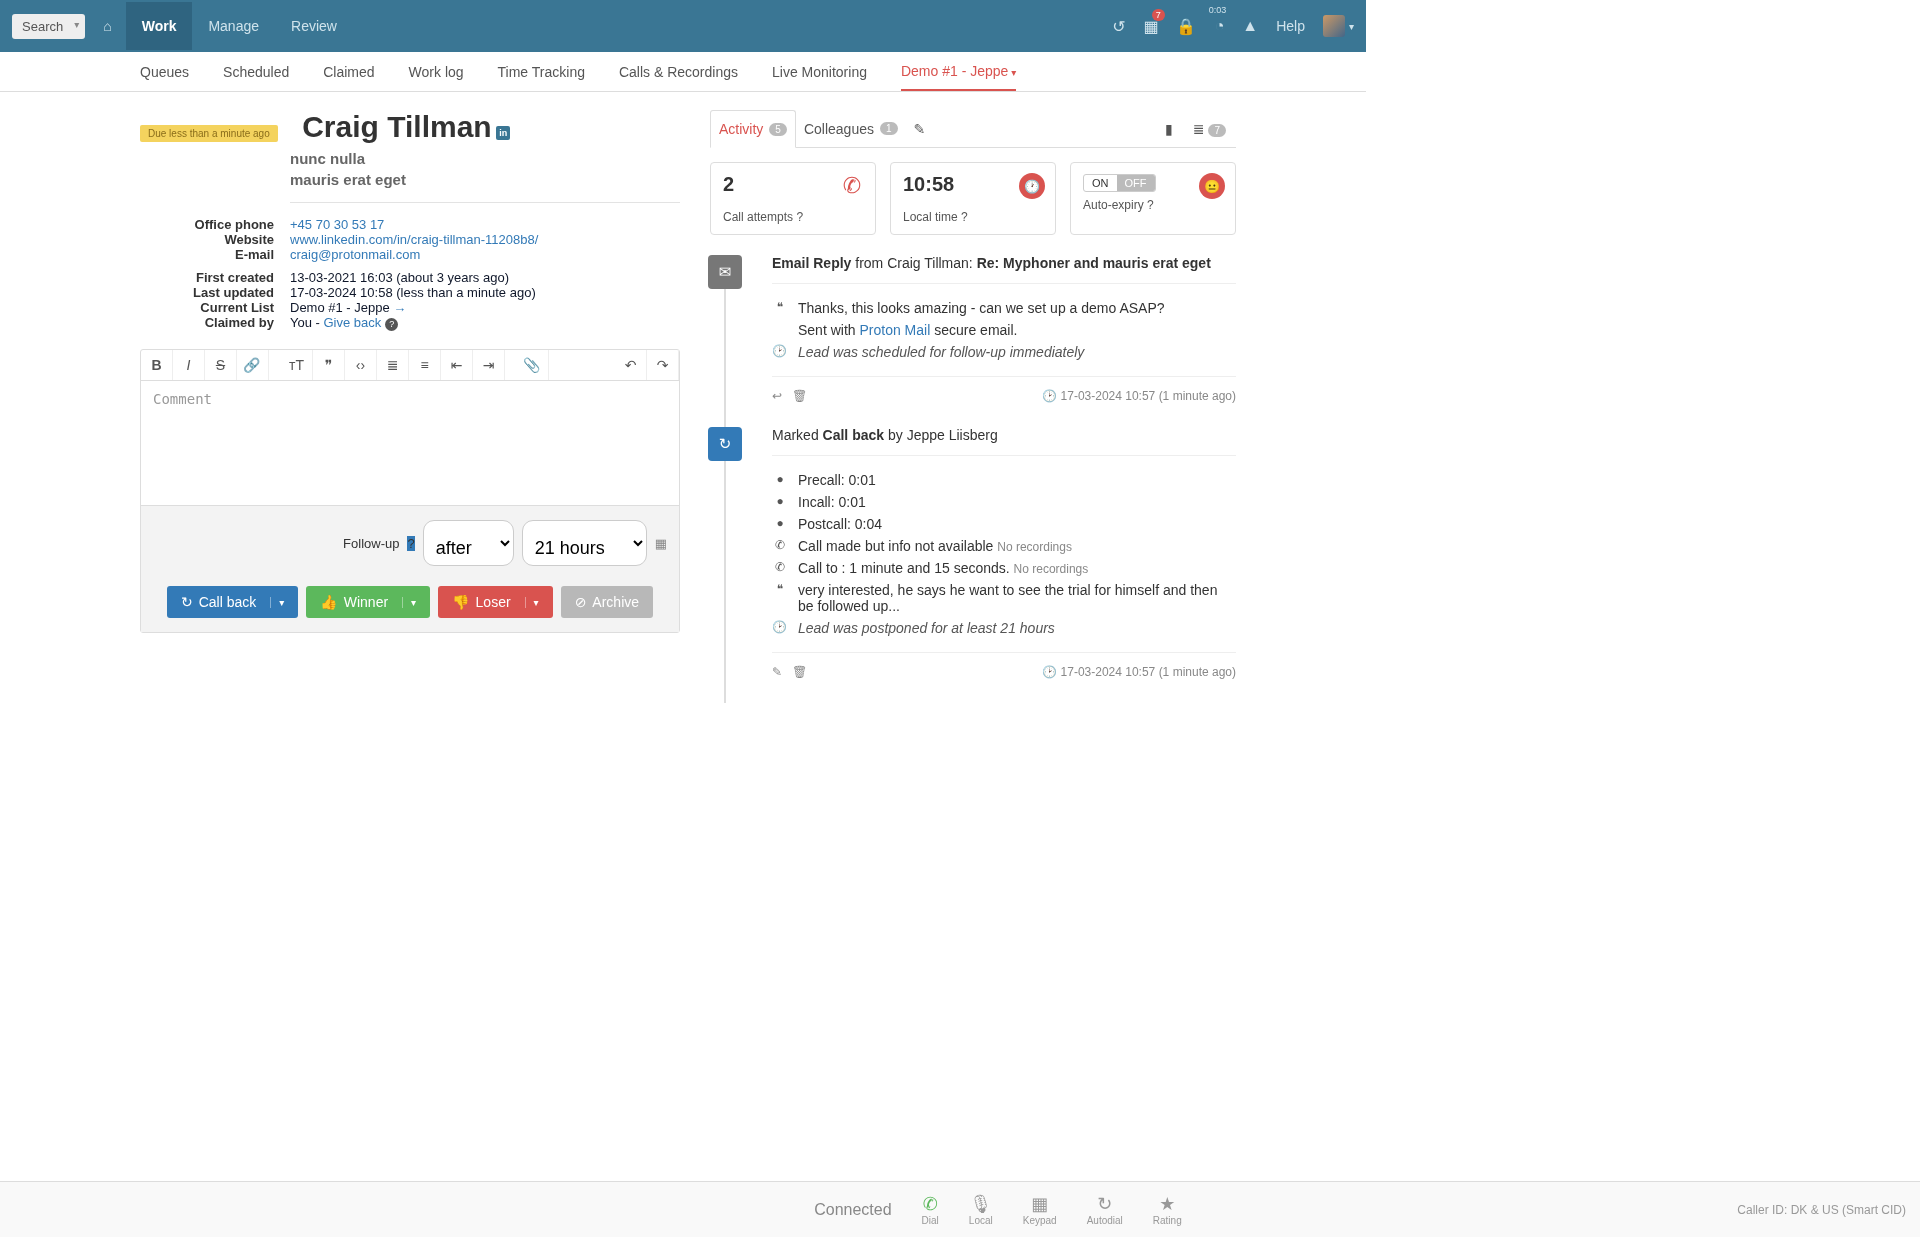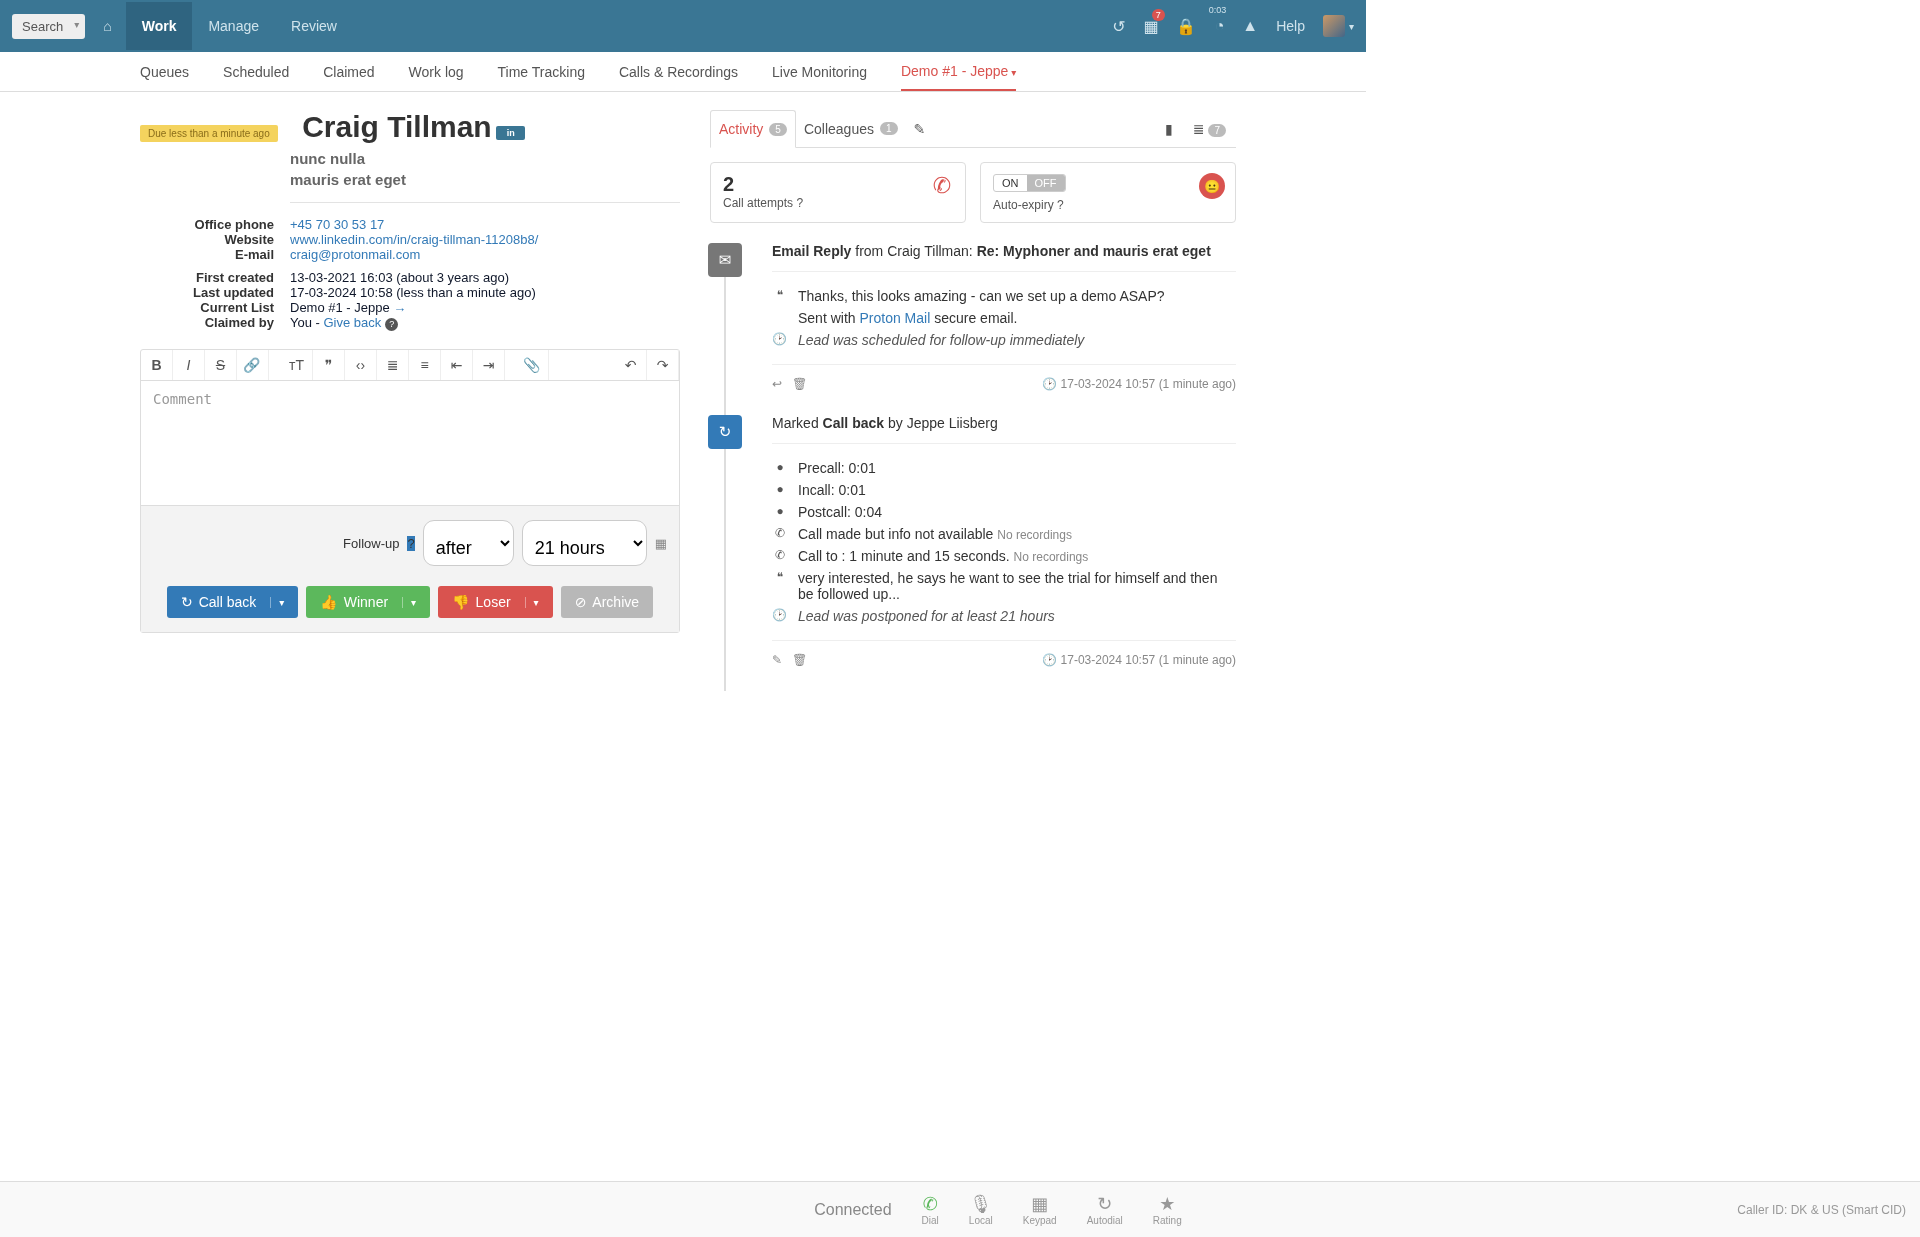--- a/index.html
+++ b/index.html
@@ -24,21 +24,21 @@
 .subnav a.active { color:#d9534f; border-bottom:2px solid #d9534f; }
 .subnav .caret::after { content:" ▾"; color:#d9534f; font-size:10px; }
 
 
 .main { display:flex; padding:18px 130px 0 140px; gap:30px; }
 .col-l { width:540px; }
 .col-r { flex:1; }
 
 .due-badge { background:#f4d35e; color:#8a6d1a; font-size:10px; padding:3px 8px; border-radius:2px; display:inline-block; }
 h1.lead { font-family:"Arial Narrow",Arial; font-size:30px; font-weight:700; color:#333; display:inline-block; margin-left:20px; }
-.li-ico { display:inline-block; width:29px; height:14px; background:#3A7694; color:#fff; font-size:9px; font-weight:700; text-align:center; line-height:14px; border-radius:2px; vertical-align:middle; }
+.li-ico { display:inline-block; width:14px; height:14px; background:#3A7694; color:#fff; font-size:9px; font-weight:700; text-align:center; line-height:14px; border-radius:2px; vertical-align:middle; }
 .sublead { color:#666; font-family:"Arial Narrow",Arial; font-size:15px; margin-top:6px; margin-left:150px; font-weight:600;}
 .sublead2 { margin-top:4px; }
 hr.sep { border:none; border-top:1px solid #e3e3e3; margin:14px 0 14px 150px; }
 
 .info-grid { display:grid; grid-template-columns:150px 1fr; row-gap:0; font-size:13px; margin-bottom:18px;}
 .info-grid .lbl { text-align:right; padding-right:16px; font-weight:700; color:#333; }
 .info-grid a { color:#337ab7; text-decoration:none; }
 .info-grid .muted { color:#0f172a; }
 .info-grid .qmark { display:inline-block; width:13px; height:13px; background:#555; color:#fff; border-radius:50%; font-size:9px; text-align:center; line-height:13px; margin-left:4px;}
 
@@ -67,21 +67,21 @@
 .r-tabs { display:flex; border-bottom:1px solid #ddd; align-items:center; }
 .r-tabs .tab { padding:10px 8px; font-size:14px; color:#555; cursor:pointer; display:flex; align-items:center; gap:6px;}
 .r-tabs .tab.active { color:#d9534f; border:1px solid #ddd; border-bottom:1px solid #fff; border-radius:3px 3px 0 0; margin-bottom:-1px; background:#fff;}
 .pill { background:#bbb; color:#fff; font-size:10px; border-radius:8px; padding:1px 6px; }
 .r-tabs .gap { flex:1; }
 .r-tabs .ic { color:#555; padding:0 10px; font-size:14px; }
 
 .stat-row { display:flex; gap:14px; margin:14px 0 20px 0; }
 .stat { flex:1; border:1px solid #ddd; border-radius:4px; padding:10px 12px; position:relative; }
 .stat .big { font-size:20px; font-weight:700; }
-.stat .lbl { font-size:12px; color:#555; margin-top:0;}
+.stat .lbl { font-size:12px; color:#555; margin-top:14px;}
 .stat .ic-r { position:absolute; right:10px; top:10px; width:26px; height:26px; border-radius:50%; background:#d9534f; color:#fff; display:flex; align-items:center; justify-content:center; font-size:13px;}
 .toggle { display:inline-flex; border:1px solid #ccc; border-radius:3px; overflow:hidden; font-size:11px;}
 .toggle span { padding:2px 8px; }
 .toggle .off { background:#bbb; color:#fff; }
 
 
 .timeline { border-left:2px solid #ddd; margin-left:14px; }
 .t-item { position:relative; padding:0 0 24px 46px; }
 .t-ico { position:absolute; left:-18px; top:0; width:34px; height:34px; background:#777; color:#fff; border-radius:4px; display:flex; align-items:center; justify-content:center; font-size:15px; }
 .t-ico.blue { background:#337ab7; }
@@ -243,20 +243,25 @@
       <div class="ic">≣ <span class="pill">7</span></div>
     </div>
 
     <div class="stat-row">
       <div class="stat">
         <div class="big">2</div>
         <div class="lbl"><span>Call attempts</span> <span class="qmark">?</span></div>
         <div class="ic-r" style="background:none;color:#d9534f;font-size:22px">✆</div>
       </div>
       <div class="stat">
+        <div class="big">10:58</div>
+        <div class="lbl"><span>Local time</span> <span class="qmark">?</span></div>
+        <div class="ic-r">🕐</div>
+      </div>
+      <div class="stat">
         <div class="toggle">
             <span>ON</span>
             <span class="off">OFF</span>
           </div>
         <div class="lbl" style="margin-top:6px"><span>Auto-expiry</span> <span class="qmark">?</span></div>
         <div class="ic-r">😐</div>
       </div>
     </div>
 
     <div class="timeline">

